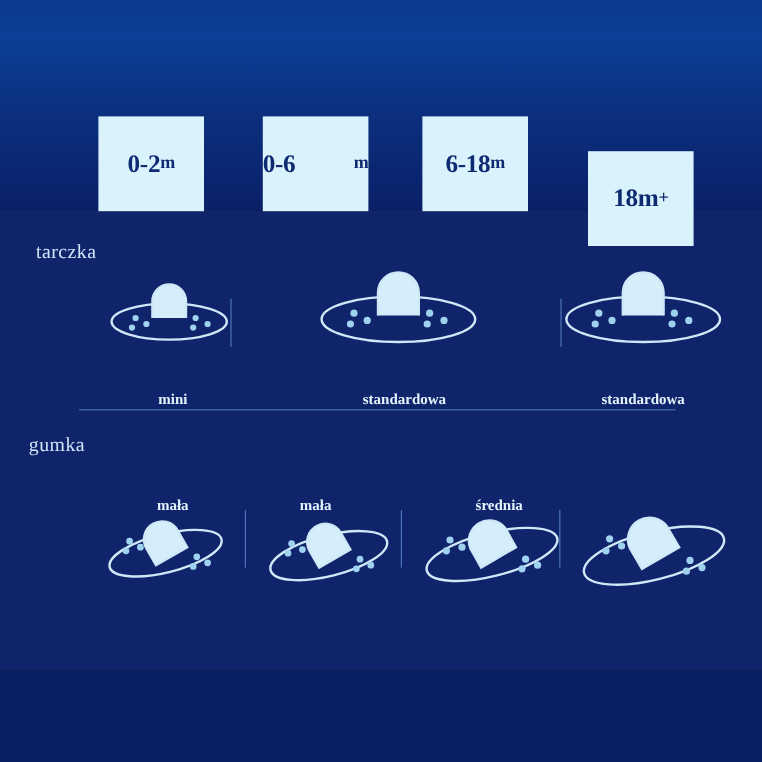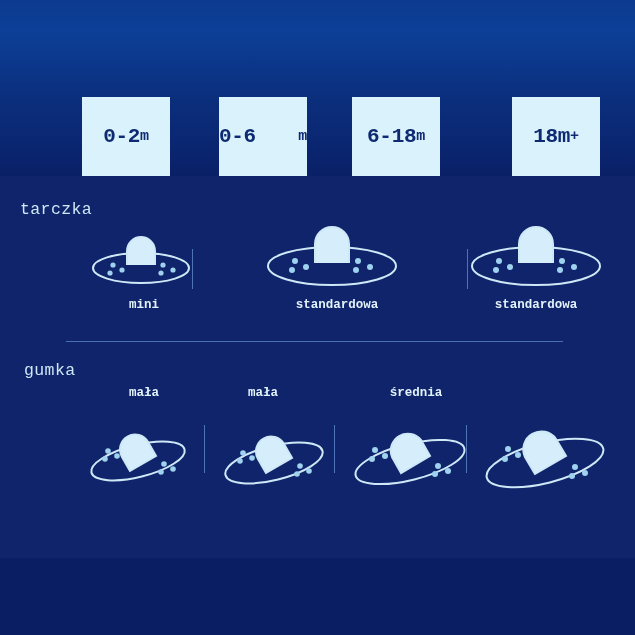--- a/index.html
+++ b/index.html
@@ -5,21 +5,21 @@
   html, body {
     margin: 0;
     padding: 0;
     background: #0a1f63;
   }
   #root {
     position: relative;
     width: 635px;
     height: 558px;
     overflow: hidden;
-    font-family: Liberation Mono, monospace;
+    font-family: Liberation Serif, serif;
     background: #404040;
   }
 
   
   .band-top {
     position: absolute;
     left: 0; top: 0;
     width: 635px; height: 176px;
     background: linear-gradient(180deg, #0c3a8f 0%, #0c3f97 18%, #0b2f7d 55%, #0a2570 85%, #0a2066 100%);
   }
@@ -74,20 +74,21 @@
 
   
   .cap {
     position: absolute;
     color: #e3f3fb;
     font-size: 12.5px;
     font-weight: bold;
     text-align: center;
     line-height: 15px;
     white-space: pre-line;
+    margin-top: 28px;
   }
 
   .fig { position: absolute; }
 </style>
 </head>
 <body>
 
 <div id="root">
 
   <div class="band-top"></div>
@@ -99,26 +100,26 @@
       <span class="sm">m</span>
   </div>
   <div class="chip" style="left:219px; width:88px;justify-content:space-between;">
     <span class="big">0-6</span>
       <span class="sm">m</span>
   </div>
   <div class="chip" style="left:352px; width:88px;text-align:right;">
     <span class="big">6-18</span>
       <span class="sm">m</span>
   </div>
-  <div class="chip" style="left:512px; width:88px;">
+  <div class="chip" style="left:490px; width:88px;margin-top:29px;">
     <span class="big">18m</span>
       <span class="sm">+</span>
   </div>
 
-  <div class="sec-label" style="left:20px; top:200px;">tarczka</div>
+  <div class="sec-label" style="left:30px; top:200px;">tarczka</div>
 
   <svg class="fig" style="left:70px; top:218px;" width="150" height="72" viewBox="0 0 150 72">
     <g fill="none" stroke="#cfe8f7" stroke-width="2">
       <ellipse cx="71" cy="50" rx="48" ry="15"></ellipse>
       <path d="M57 47 V33 a14 14 0 0 1 28 0 V47" fill="#d6eefb" stroke="#cfe8f7"></path>
     </g>
     <g fill="#9fd2ee">
       <circle cx="43" cy="47" r="2.6"></circle>
         <circle cx="52" cy="52" r="2.6"></circle>
         <circle cx="40" cy="55" r="2.6"></circle>

